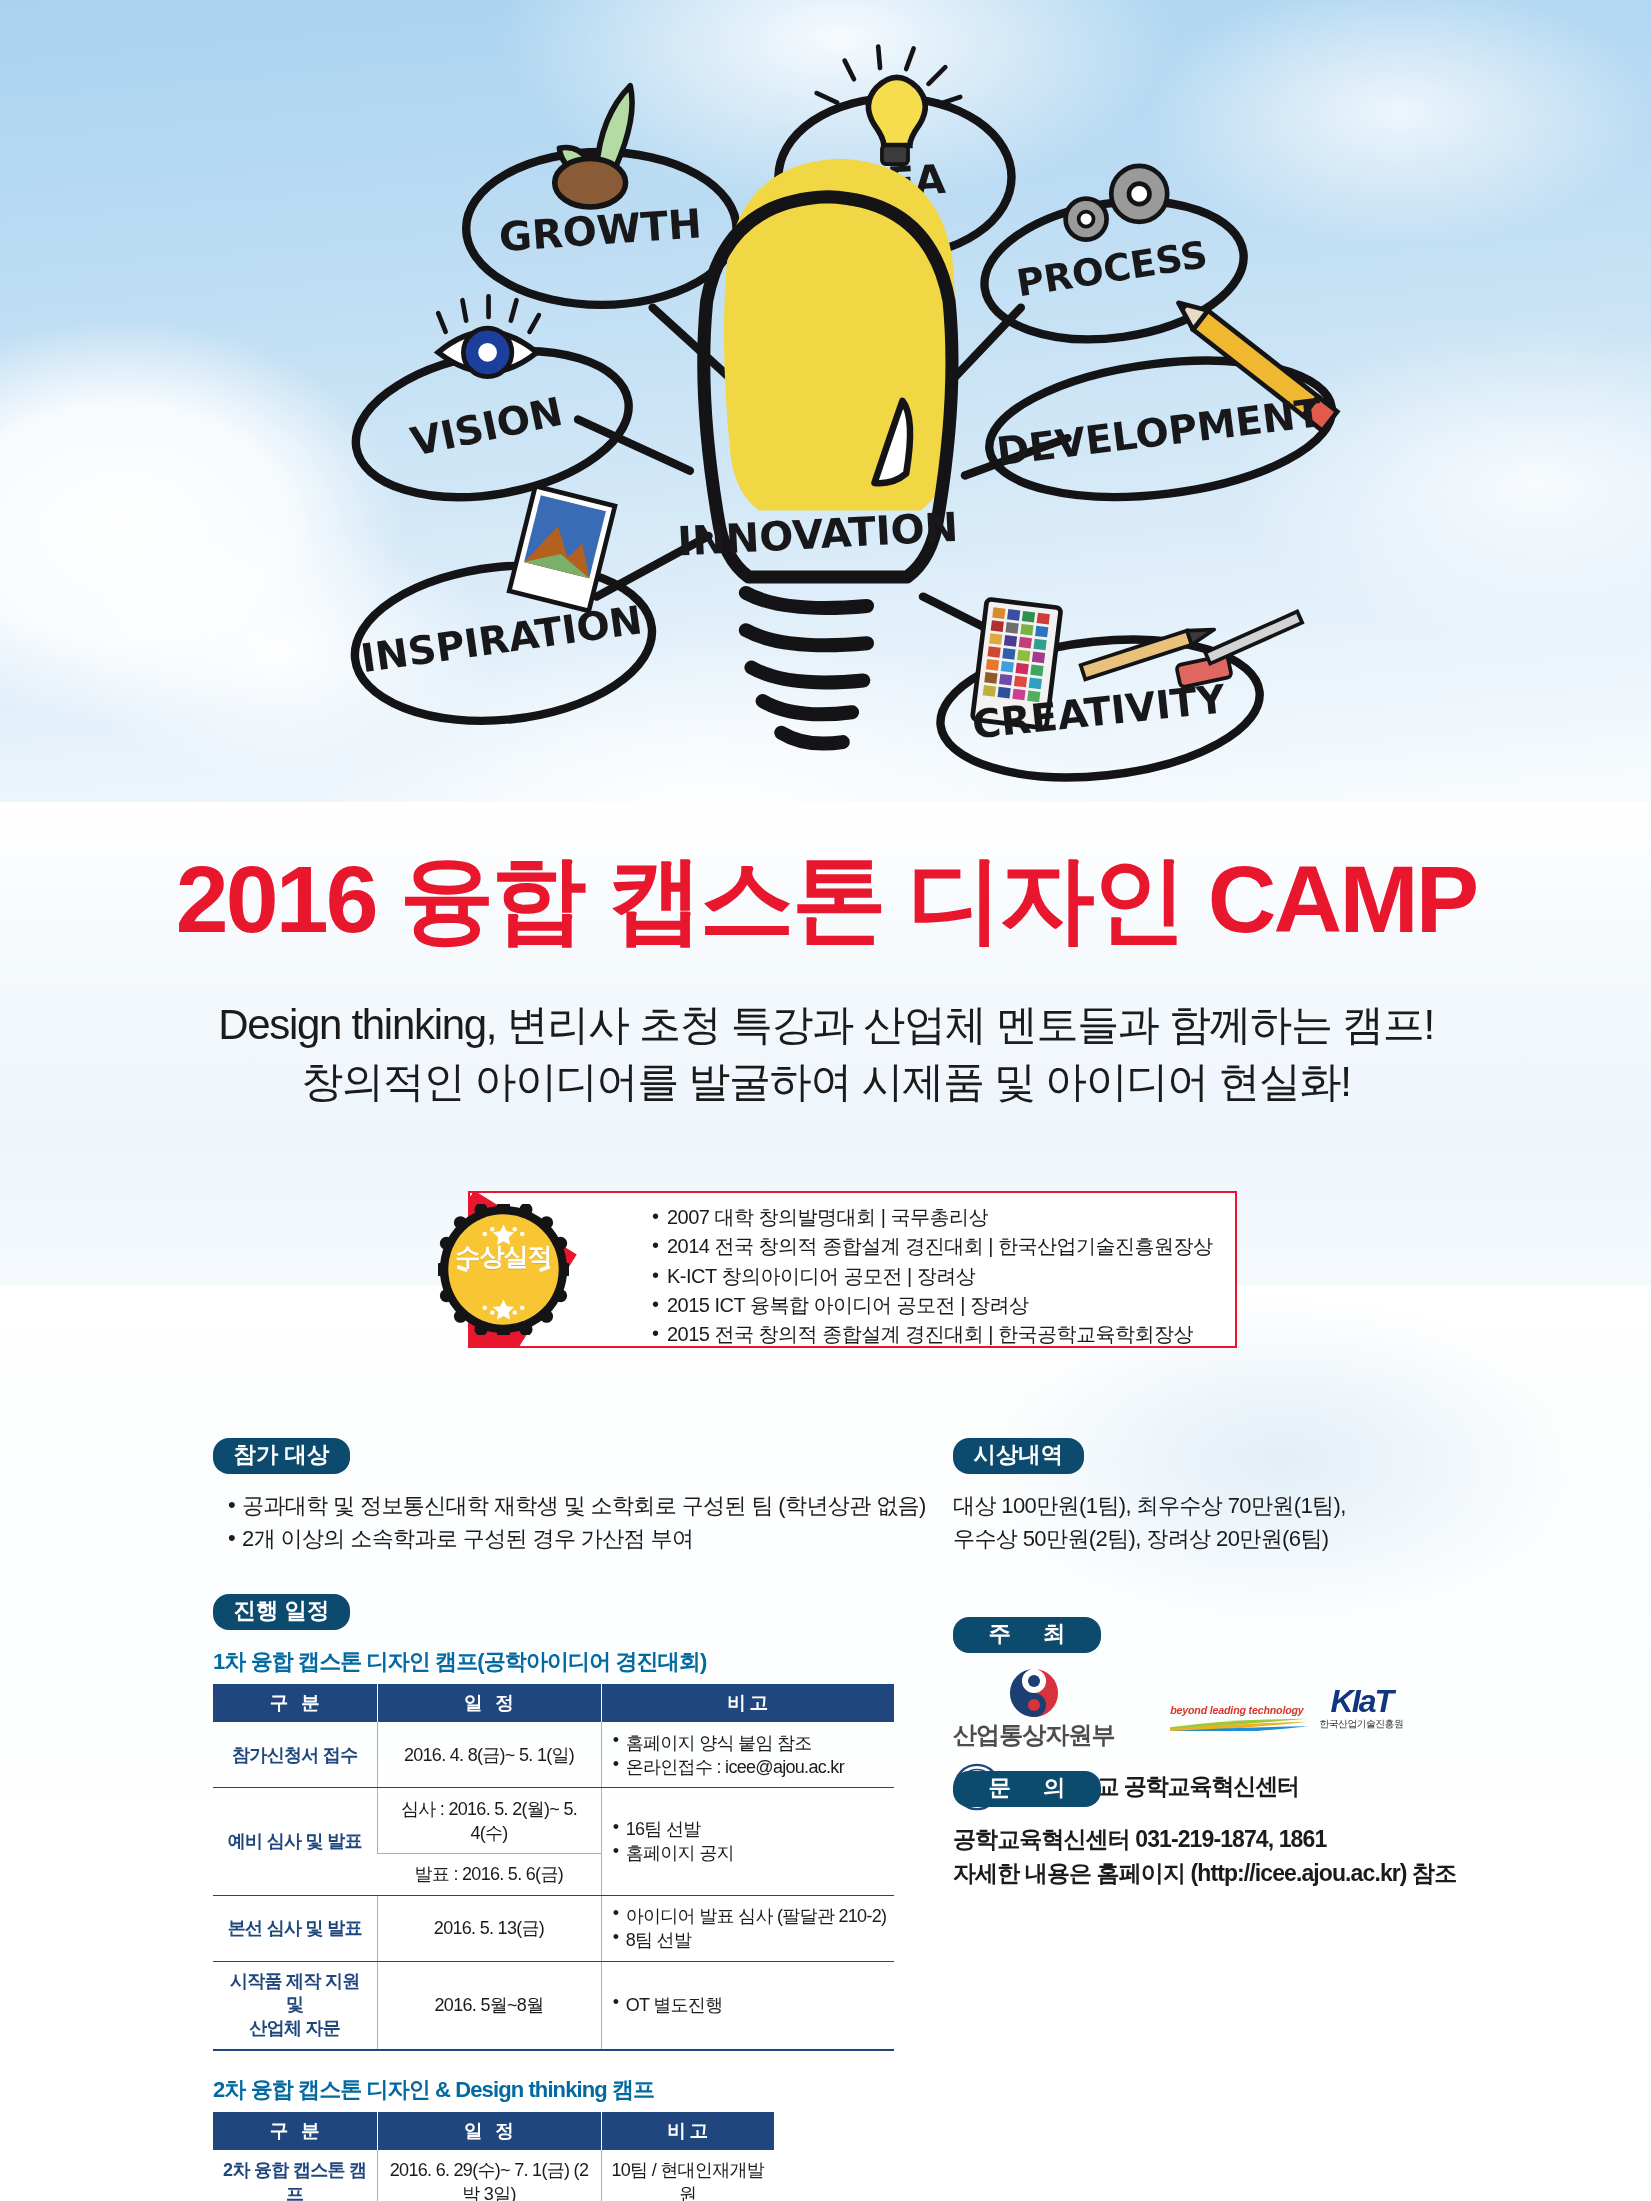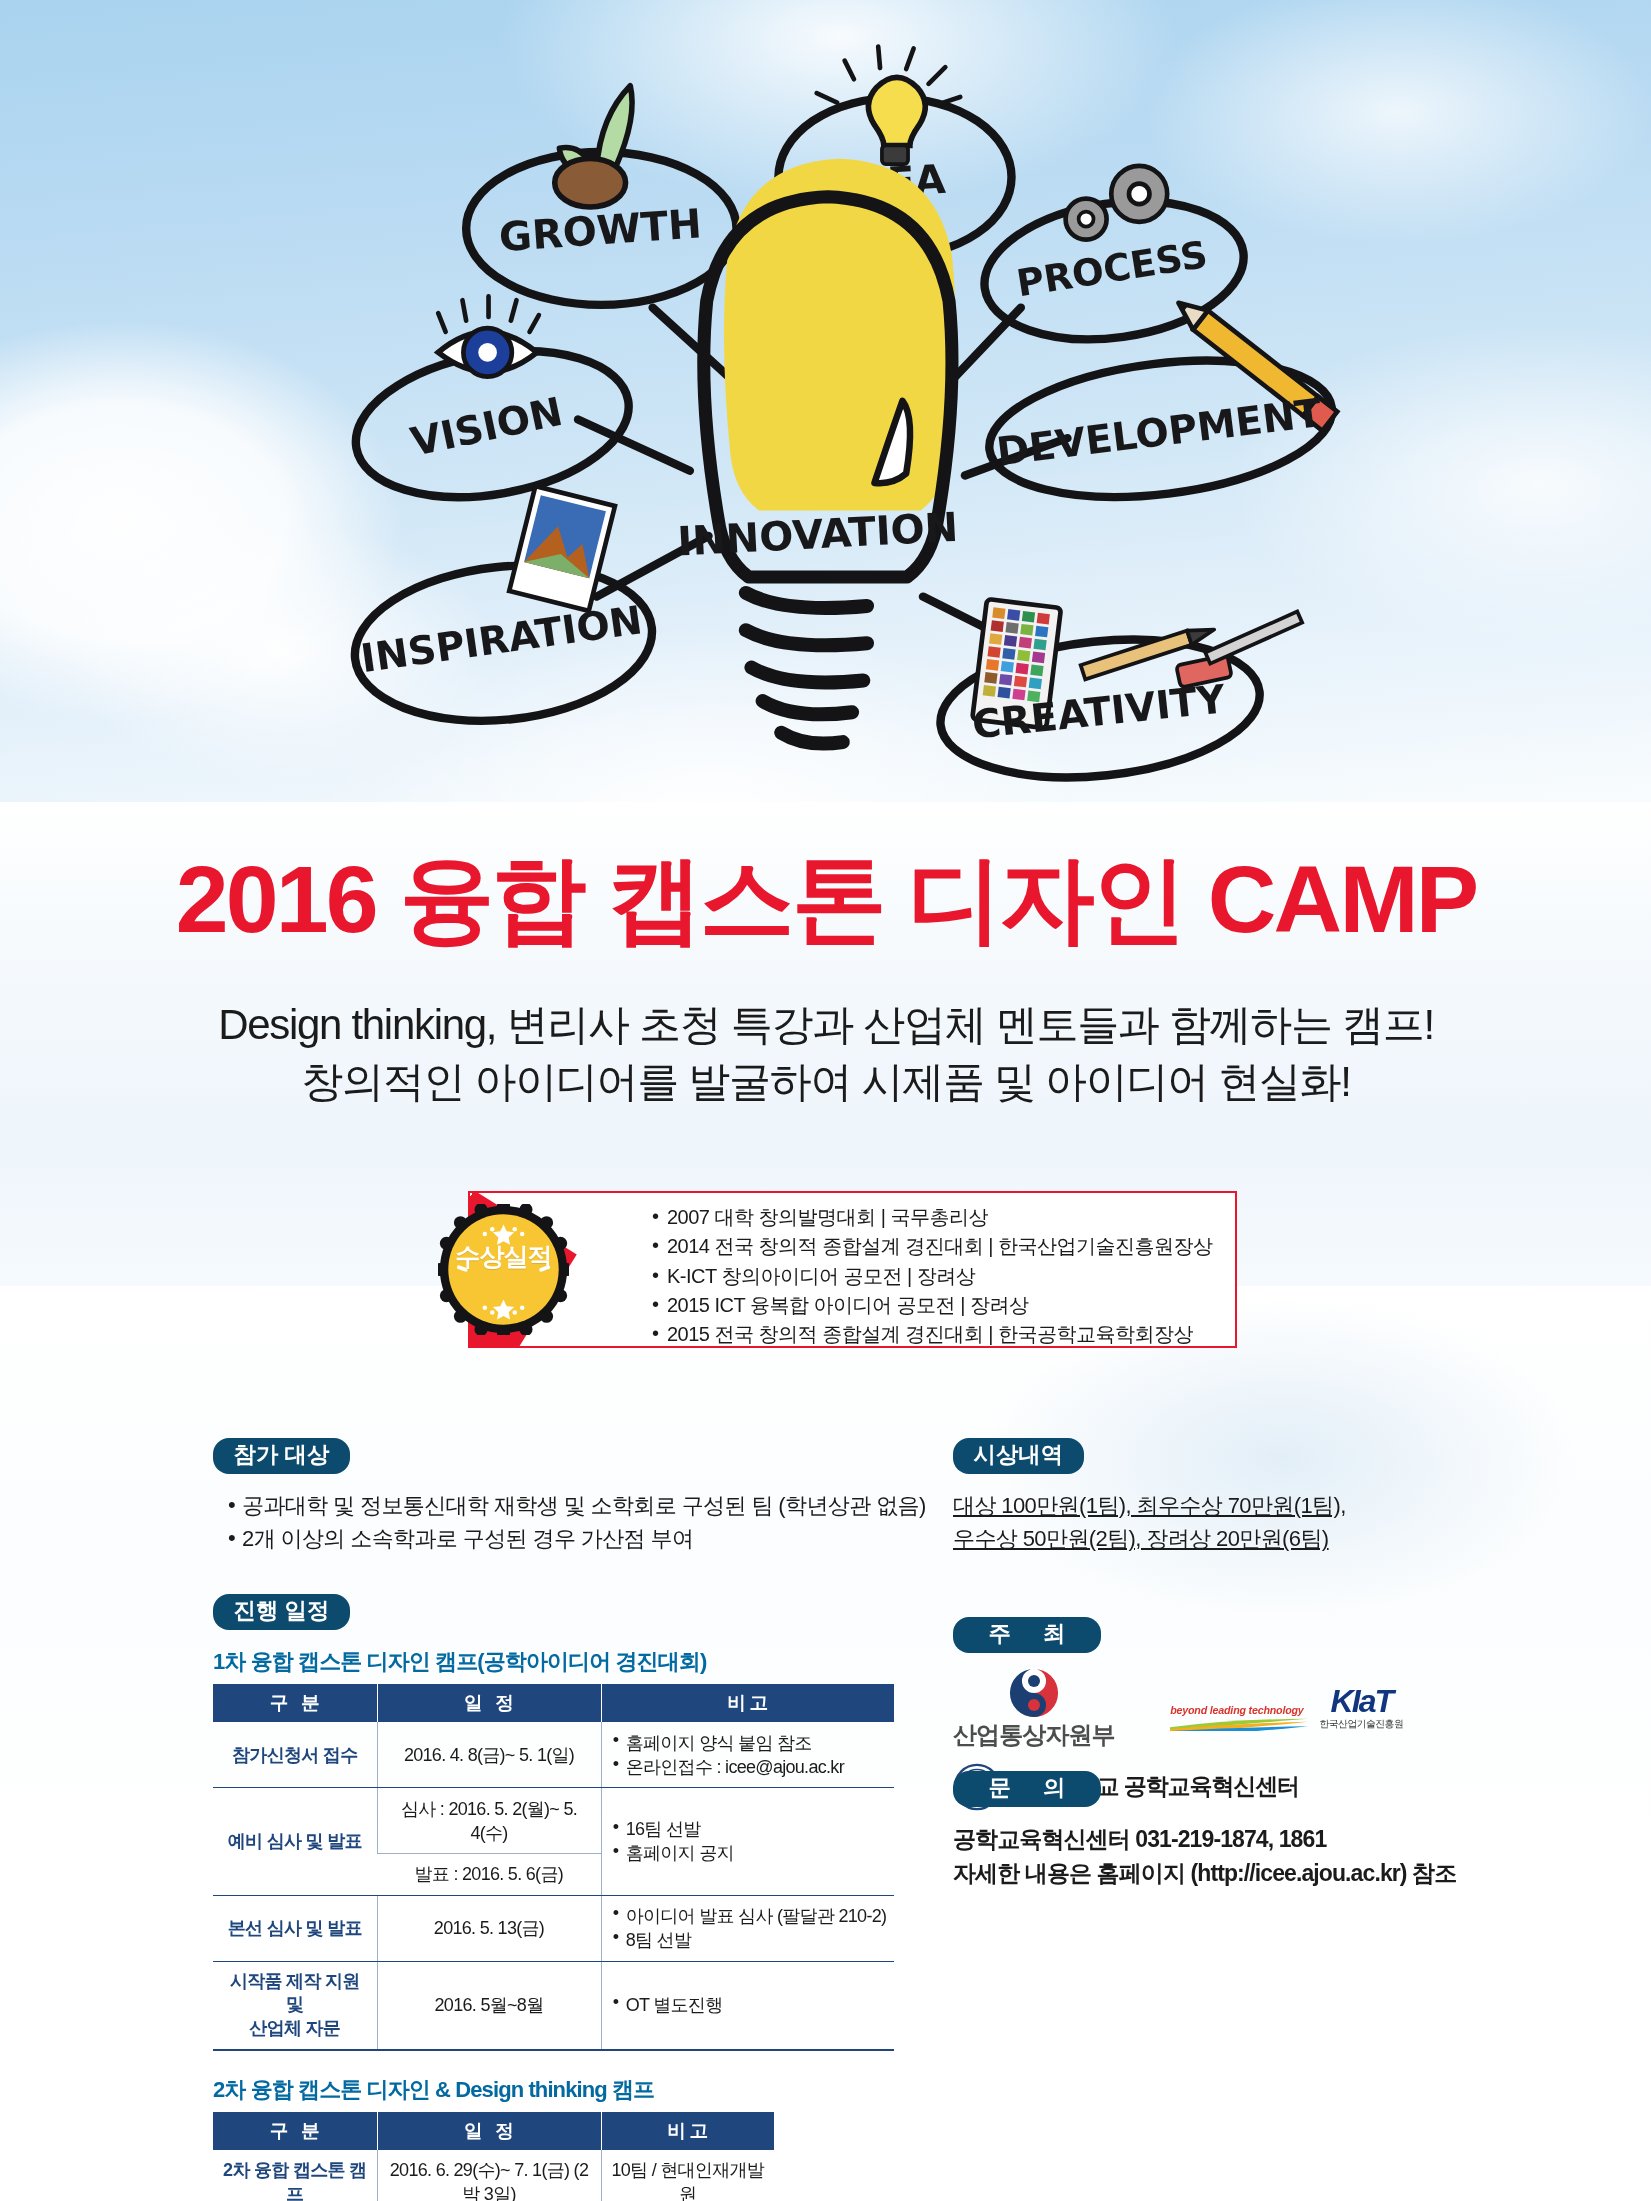--- a/index.html
+++ b/index.html
@@ -364,21 +364,21 @@
   <div class="body-text" style="margin-top:15px;">
     <ul class="bullet-list" id="participant-items">
         <li>공과대학 및 정보통신대학 재학생 및 소학회로 구성된 팀 (학년상관 없음)</li>
         <li>2개 이상의 소속학과로 구성된 경우 가산점 부여</li>
       </ul>
   </div>
 </div>
 
 <div class="sec" style="left:953px;top:1438px;">
   <div class="pill">시상내역</div>
-  <div class="body-text" style="margin-top:15px;text-decoration:underline;">
+  <div class="body-text" style="margin-top:15px;">
     <div style="white-space:nowrap;">대상 100만원(1팀), 최우수상 70만원(1팀),</div>
     <div style="white-space:nowrap;">우수상 50만원(2팀), 장려상 20만원(6팀)</div>
   </div>
 </div>
 
 <div class="sec" style="left:213px;top:1594px;">
   <div class="pill">진행 일정</div>
 
   <div style="margin-top:17px;">
     <div class="tbl-title">1차 융합 캡스톤 디자인 캠프(공학아이디어 경진대회)</div>

